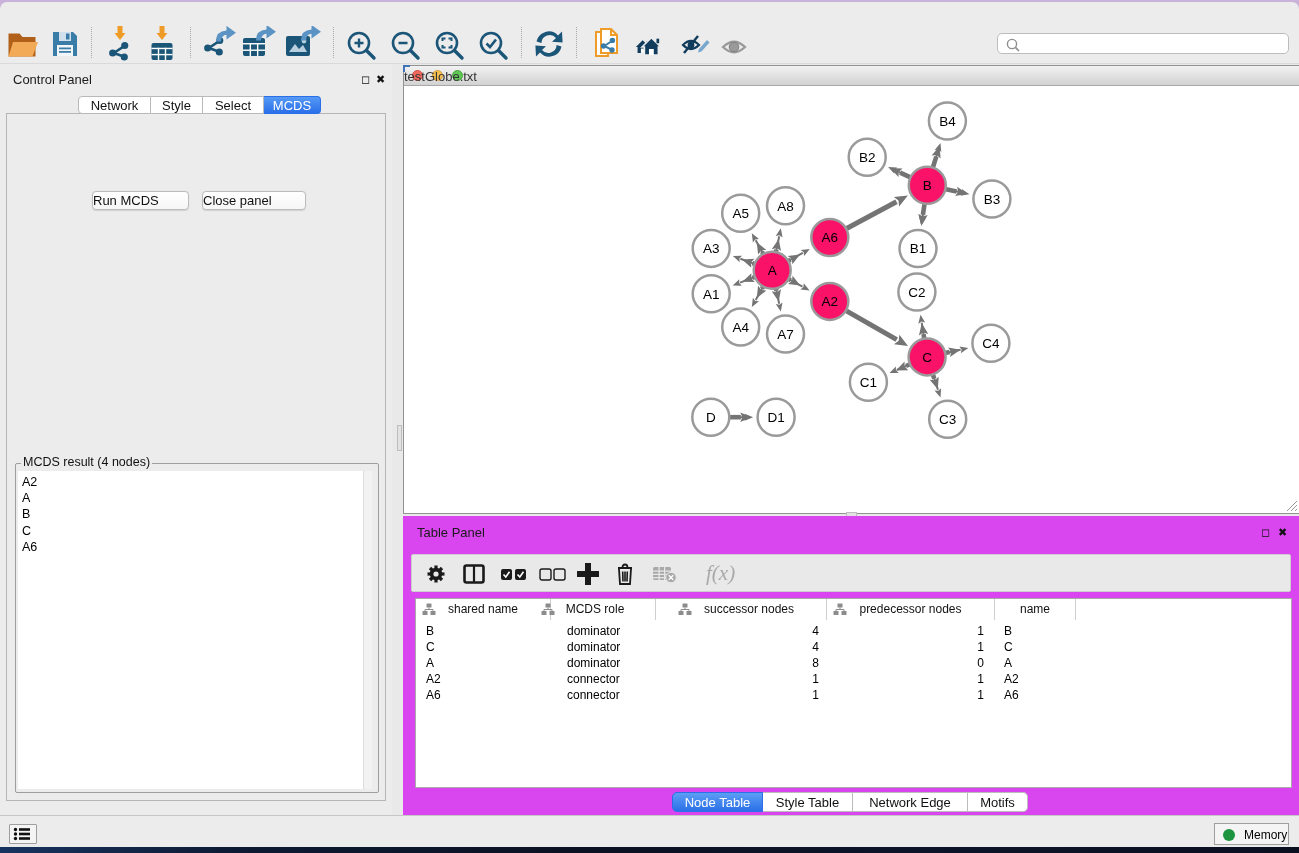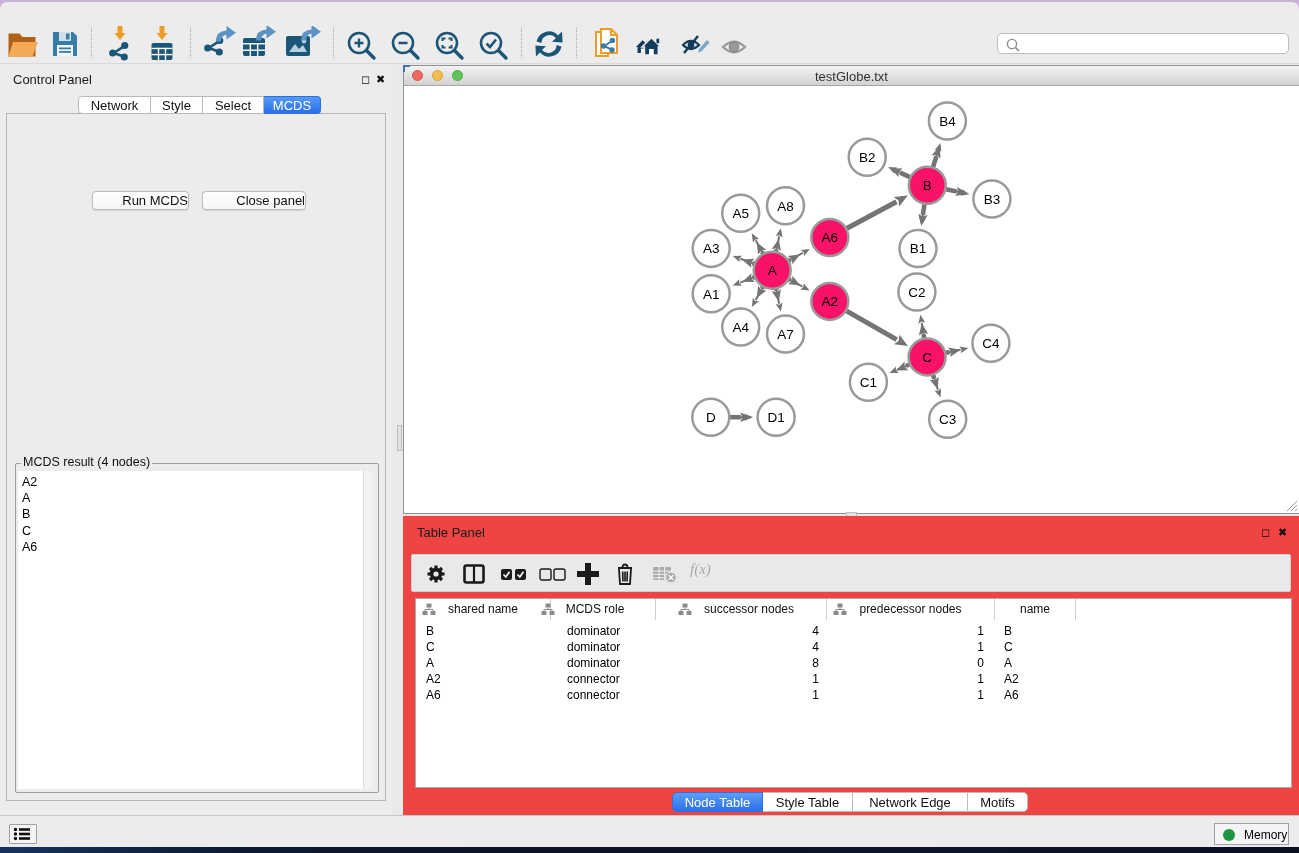--- a/index.html
+++ b/index.html
@@ -30,36 +30,36 @@
 #cptabs{position:absolute;left:78px;top:32px;height:18px;display:flex;font-size:13px;z-index:5}
 #cptabs .tab{background:#fff;border:1px solid #b9b9b9;border-left:none;text-align:center;line-height:17px;color:#111}
 #cptabs .tab.first{border-left:1px solid #b9b9b9;border-radius:4px 0 0 4px}
 #cptabs .tab.sel{background:linear-gradient(#559af5,#2a6fe8);border-color:#2a6fe8;color:#fff;border-radius:0 4px 4px 0}
 #cppane{position:absolute;left:6px;top:49px;width:380px;height:688px;border:1px solid #b5b5b5;background:#ececec}
 #optlabel{position:absolute;left:0;top:22px;width:100%;text-align:center;font-size:13px;color:#111}
 #dropdown{position:absolute;left:36px;top:45px;width:311px;height:20px;background:#fff;border:1px solid #b7b7b7;border-radius:4px;box-shadow:0 0.5px 1px rgba(0,0,0,.15)}
 #dropdown .dtext{position:absolute;left:12px;top:3px;font-size:13px;color:#111}
 #dropdown .stepper{position:absolute;right:-1px;top:-1px;width:21px;height:20px;border-radius:4px;
  background:linear-gradient(#5b9ef6,#1f66e3)}
-.btn{position:absolute;height:19px;background:linear-gradient(#ffffff,#f6f6f6);border:1px solid #bcbcbc;border-radius:4px;font-size:13px;color:#111;text-align:right;line-height:18px;box-shadow:0 0.5px 1px rgba(0,0,0,.12)}
+.btn{position:absolute;height:19px;background:linear-gradient(#ffffff,#f6f6f6);border:1px solid #bcbcbc;border-radius:4px;font-size:13px;color:#111;text-align:left;line-height:18px;box-shadow:0 0.5px 1px rgba(0,0,0,.12)}
 #groupbox{position:absolute;left:8px;top:349px;width:364px;height:330px;border:1px solid #9e9e9e;border-radius:2px}
 #grouplabel{position:absolute;left:14px;top:341px;font-size:12.5px;color:#111;background:#ececec;padding:0 2px}
 #mcdslist{position:absolute;left:11px;top:357px;width:354px;height:318px;background:#fff}
 #mcdslist .sb{position:absolute;right:0;top:0;width:9px;height:100%;background:#f2f2f2;border-left:1px solid #dcdcdc}
 #mcdslist .items{position:absolute;left:4px;top:3px;font-size:12.5px;color:#000;line-height:16.2px}
 
 #rightarea{position:absolute;left:392px;top:61px;width:907px;height:752px;background:#e9e9e9;border-top:1px solid #dadada}
 
 #netframe{position:absolute;left:403px;top:63px;width:897px;height:449px;border:1px solid #929292;background:#fff}
 #nettitle{position:absolute;left:0;top:0;width:100%;height:20px;background:linear-gradient(#f2f2f2,#d2d2d2);border-bottom:1px solid #a8a8a8}
 #nettitle .tl{position:absolute;top:3.5px;width:11px;height:11px;border-radius:50%}
-#nettitle .ttext{position:absolute;left:0;width:895px;text-align:center;top:3px;font-size:13px;color:#333}
+#nettitle .ttext{position:absolute;left:0;width:895px;top:3px;font-size:13px;color:#333}
 #netcanvas{position:absolute;left:0;top:20px;width:895px;height:427px;background:#fff;overflow:hidden}
 
-#tframe{position:absolute;left:403px;top:514px;width:896px;height:299px;background:#ef4444}
+#tframe{position:absolute;left:403px;top:514px;width:896px;height:299px;background:#d946ef}
 #tframe .hdr{position:absolute;left:14px;top:9px;font-size:13px;color:#1a1a1a}
 #ttoolbar{position:absolute;left:8px;top:38px;width:880px;height:38px;background:#e9e9e9;border:1px solid #cecece;border-radius:2px}
 #ttable{position:absolute;left:12px;top:82px;width:877px;height:190px;background:#fff;border:1px solid #a9a9a9}
 #thead{position:absolute;left:0;top:0;height:22px;background:linear-gradient(#f7f7f7,#efefef);border-bottom:1px solid #c9c9c9;font-size:12px;color:#111}
 .hcell{position:absolute;top:0;height:21px;border-right:1px solid #cfcfcf;text-align:center;line-height:21px}
 .treeic{position:absolute;left:6px;top:4px}
 .trow{position:absolute;font-size:12px;color:#000;height:16px;line-height:16px}
 #ttabs{position:absolute;left:269px;top:276px;height:20px;display:flex;font-size:13px}
 #ttabs .tab{background:#fff;border:1px solid #bcbcbc;border-left:none;text-align:center;line-height:19px;color:#111}
 #ttabs .tab.sel{background:linear-gradient(#5c9df5,#2b70e8);border-color:#2b70e8;color:#fff;border-radius:5px 0 0 5px;border-left:1px solid #2b70e8}
@@ -413,21 +413,21 @@
         <svg style="position:absolute;left:240px;top:9px" width="26" height="20" viewBox="0 0 26 20">
           <rect x="1" y="3" width="18" height="13" rx="1.5" fill="#a9a9a9"></rect>
 <rect x="1" y="6.5" width="18" height="1.2" fill="#e9e9e9"></rect>
 <rect x="1" y="9.8" width="18" height="1.2" fill="#e9e9e9"></rect>
 <rect x="1" y="13.1" width="18" height="1.2" fill="#e9e9e9"></rect>
 <rect x="6.5" y="3" width="1.2" height="13" fill="#e9e9e9"></rect>
 <rect x="12" y="3" width="1.2" height="13" fill="#e9e9e9"></rect>
 <circle cx="19" cy="13.5" r="5.2" fill="#a9a9a9" stroke="#e9e9e9" stroke-width="1"></circle>
 <path d="M16.8 11.3 L21.2 15.7 M21.2 11.3 L16.8 15.7" stroke="#fff" stroke-width="1.4"></path>
         </svg>
-        <div style="position:absolute;left:278px;top:6px;font-family:'Liberation Serif',serif;font-style:italic;font-size:15px;color:#a9a9a9">f(x)</div>
+        <div style="position:absolute;left:294px;top:6px;font-family:'Liberation Serif',serif;font-style:italic;font-size:21px;color:#a9a9a9">f(x)</div>
       </div>
     <div id="ttable">
       <div id="thead">
           <div style="position:absolute;left:0;top:0;width:660px;height:22px">
             <div class="hcell" style="left:0px;width:135px"><svg class="treeic" width="14" height="13" viewBox="0 0 14 13">
                 <g fill="#8c8c8c">
 <rect x="4.5" y="0.5" width="5" height="4" rx="0.5"></rect>
 <rect x="0.5" y="8" width="5" height="4" rx="0.5"></rect>
 <rect x="8.5" y="8" width="5" height="4" rx="0.5"></rect>
 <path d="M7 4.5 L7 6.5 M3 6.5 L11 6.5 M3 6.5 L3 8 M11 6.5 L11 8" stroke="#8c8c8c" fill="none" stroke-width="1"></path>

